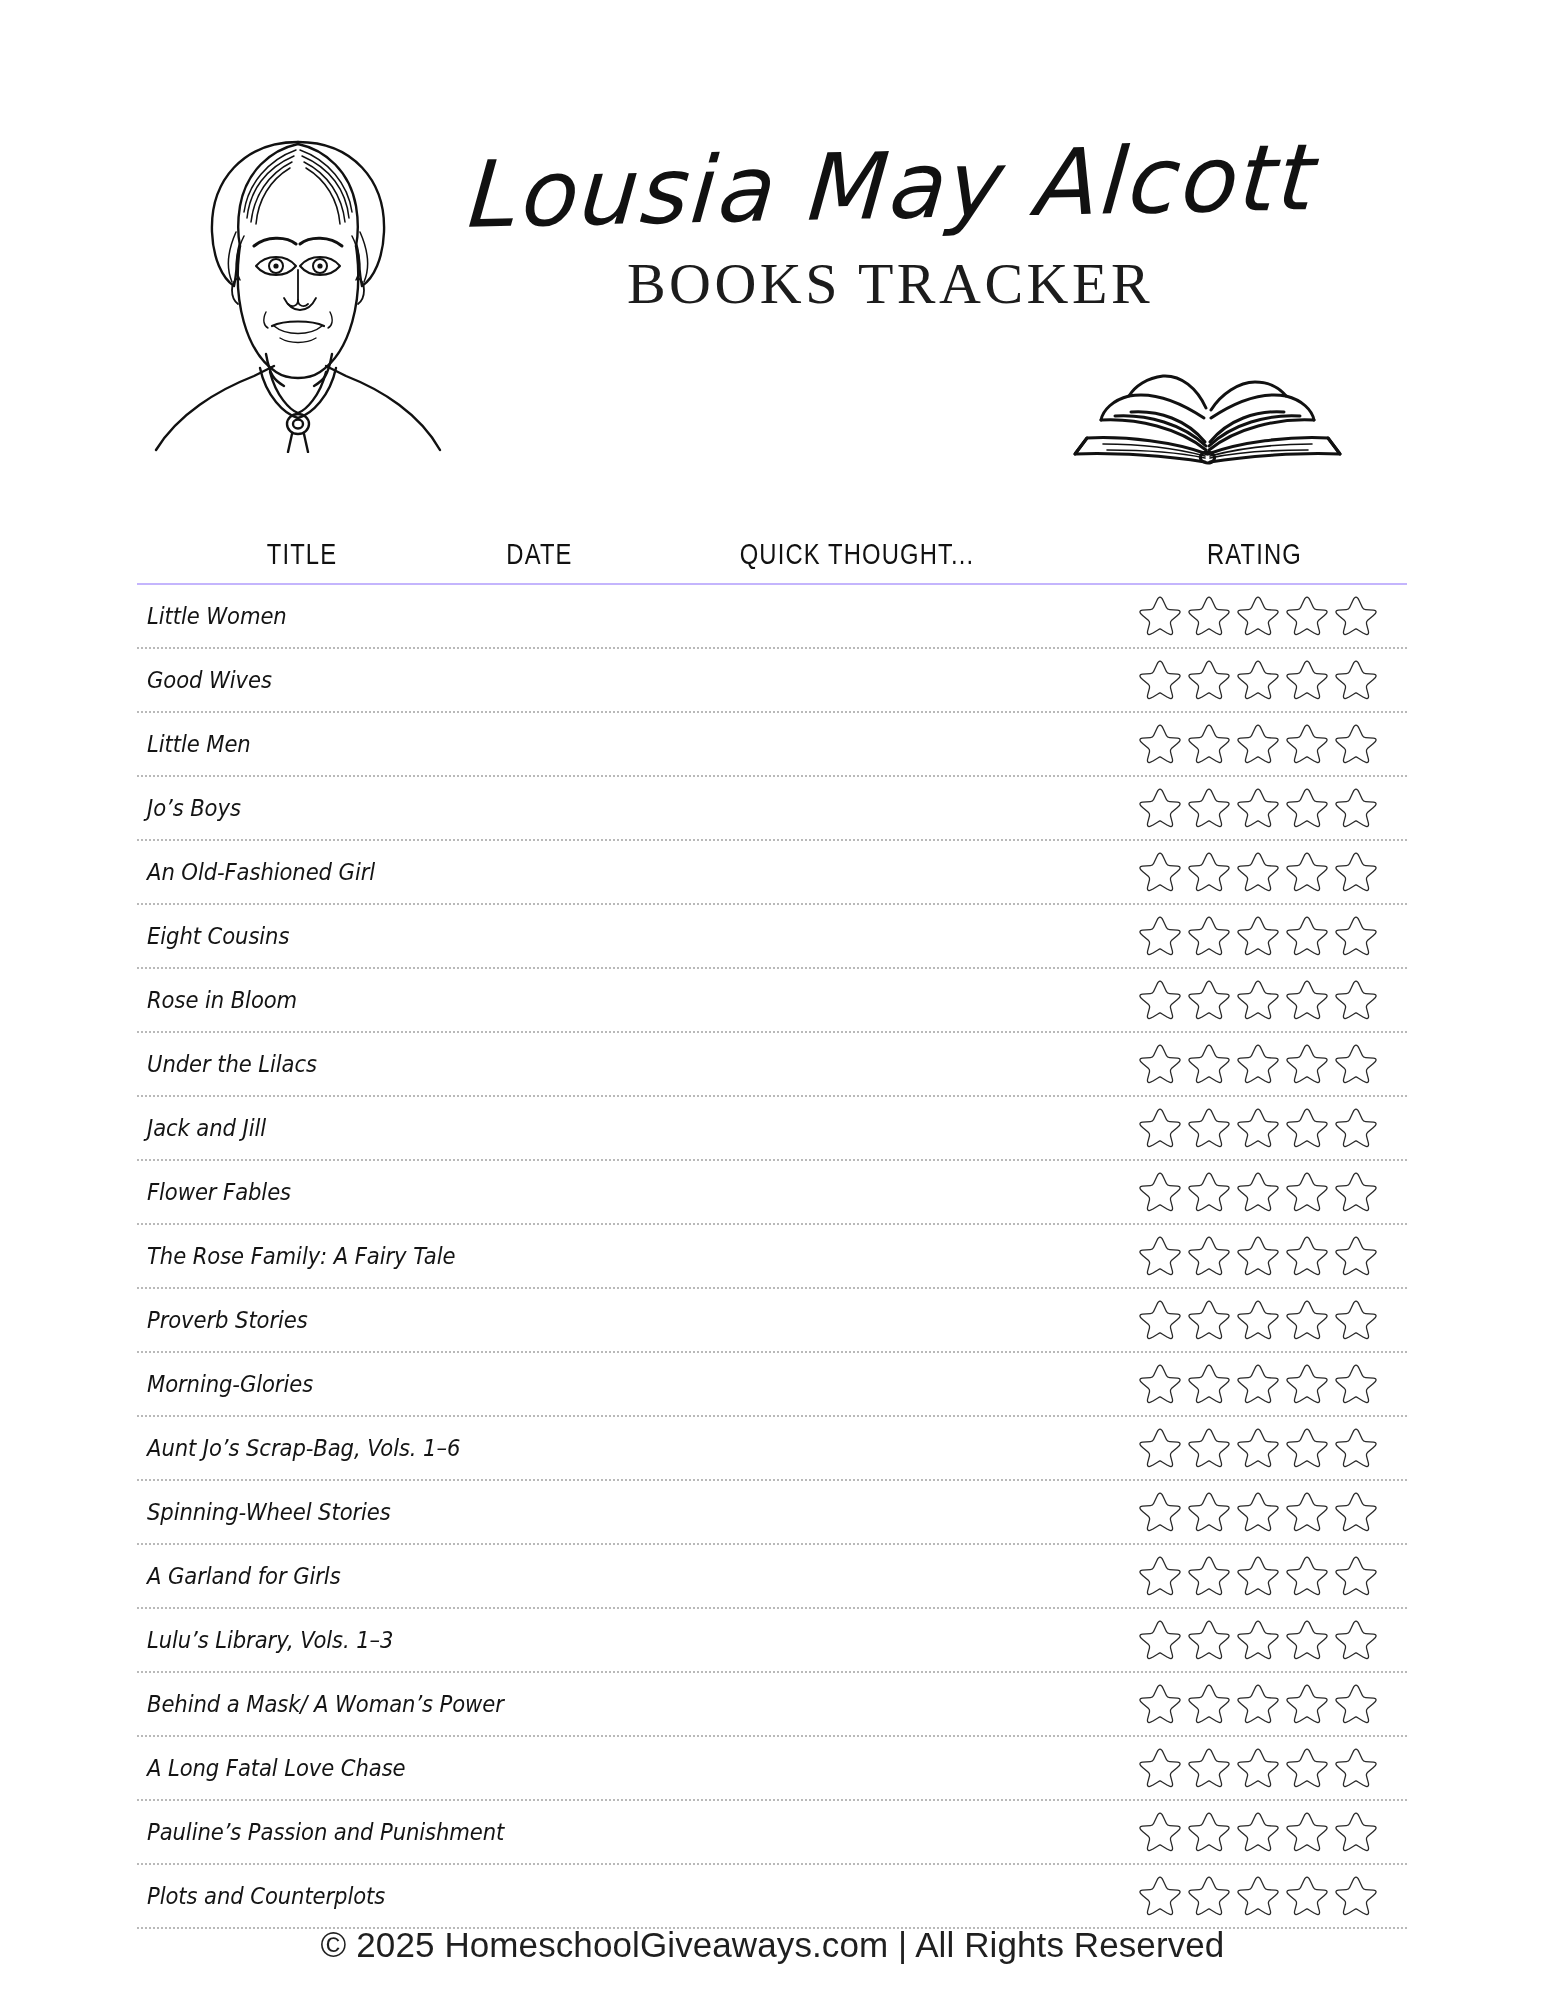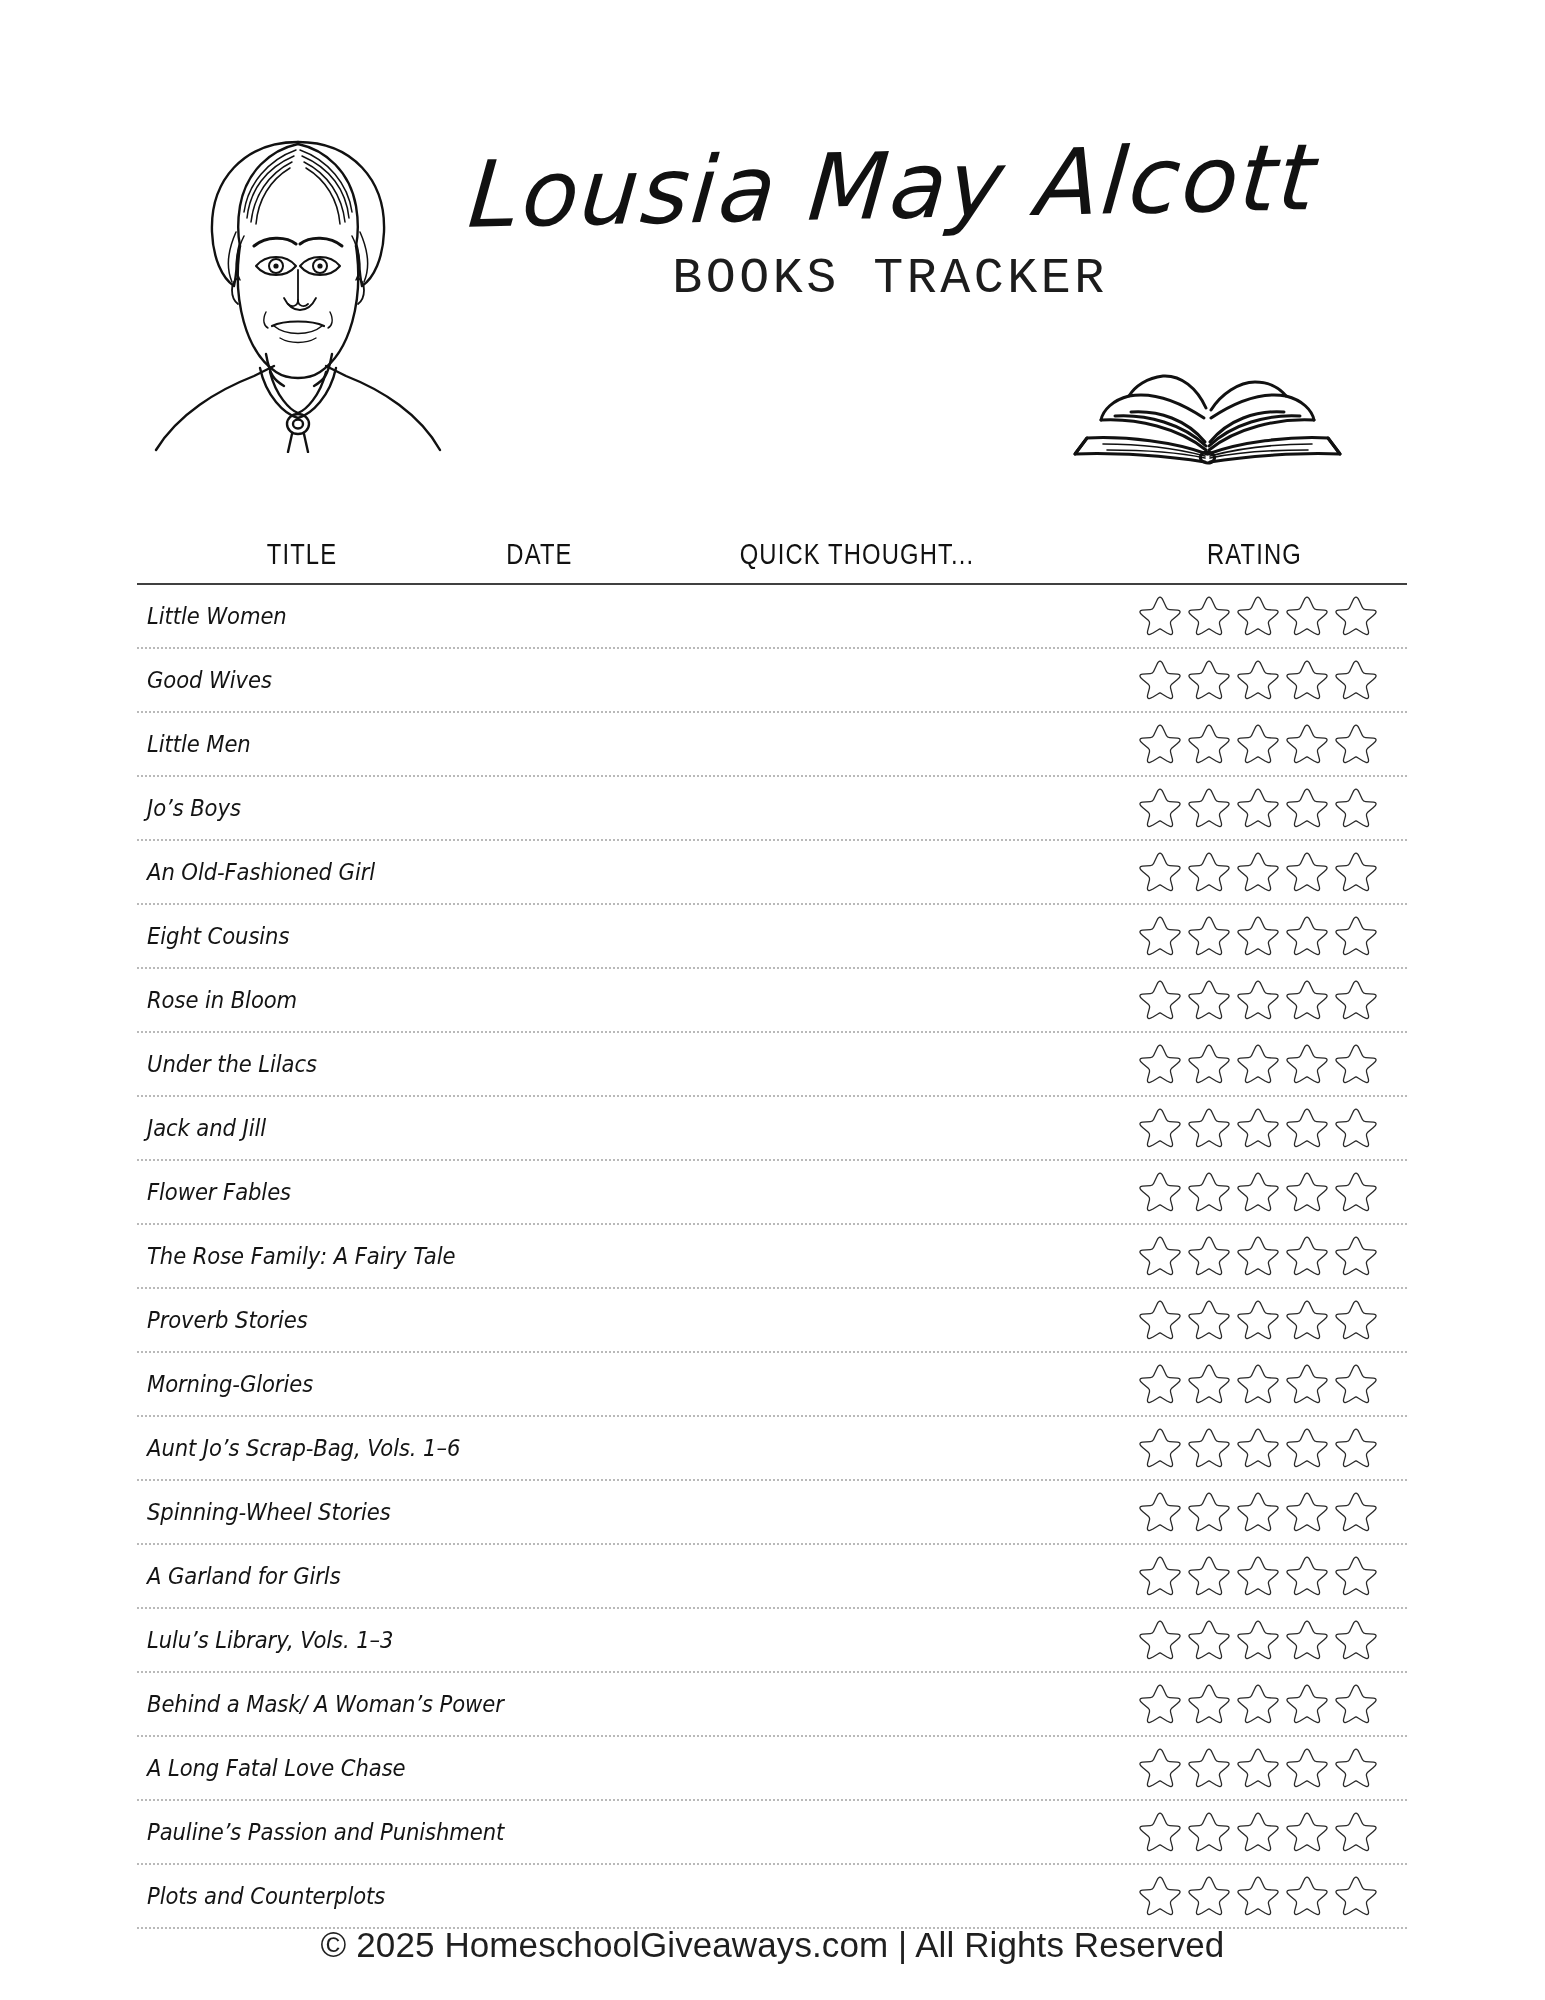--- a/index.html
+++ b/index.html
@@ -50,23 +50,23 @@
     font-size: 92px;
     line-height: 1.02;
     letter-spacing: 2px;
     color: #111111;
     white-space: nowrap;
     transform: skewX(-6deg) rotate(-1.2deg);
     transform-origin: center center;
   }
   .subtitle {
     margin-top: 16px;
-    font-family: Liberation Mono, monospace;
+    font-family: Liberation Serif, serif;
     font-weight: 300;
-    font-size: 50px;
+    font-size: 58px;
     letter-spacing: 3.5px;
     color: #1c1c1c;
     white-space: nowrap;
   }
   .book-icon {
     position: absolute;
     left: 1055px;
     top: 358px;
     width: 305px;
     height: 110px;
@@ -77,21 +77,21 @@
   .tracker {
     position: absolute;
     left: 137px;
     top: 525px;
     width: 1270px;
   }
   .thead {
     display: flex;
     height: 58px;
     align-items: center;
-    border-bottom: 2px solid #404040;
+    border-bottom: 2px solid #c4b5fd;
   }
   .th {
     font-family: "Liberation Sans", sans-serif;
     font-size: 29px;
     letter-spacing: 1.4px;
     color: #111;
     text-align: center;
     line-height: 1;
     position: relative;
     transform: scaleX(0.82);

